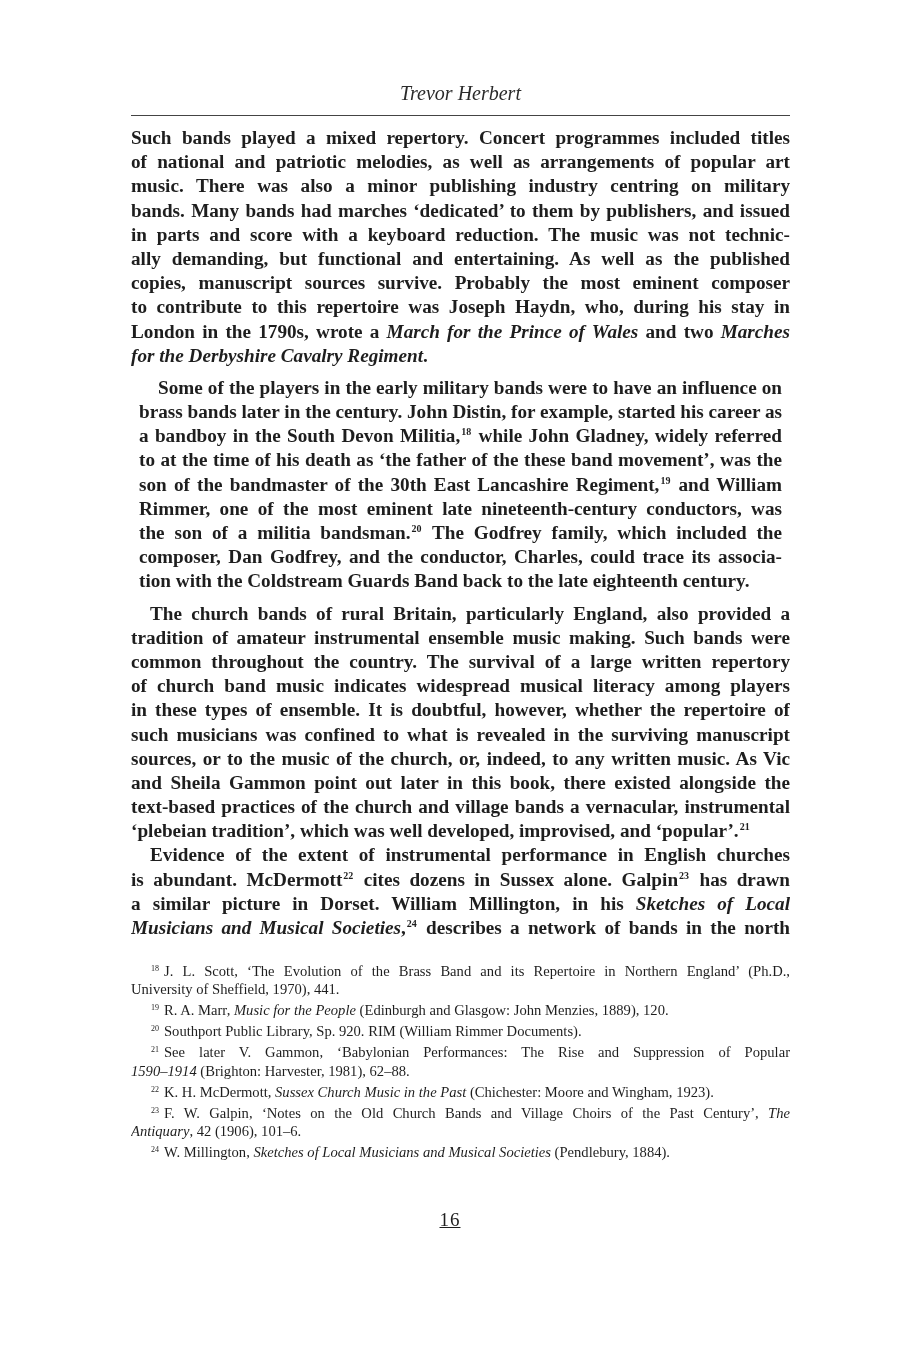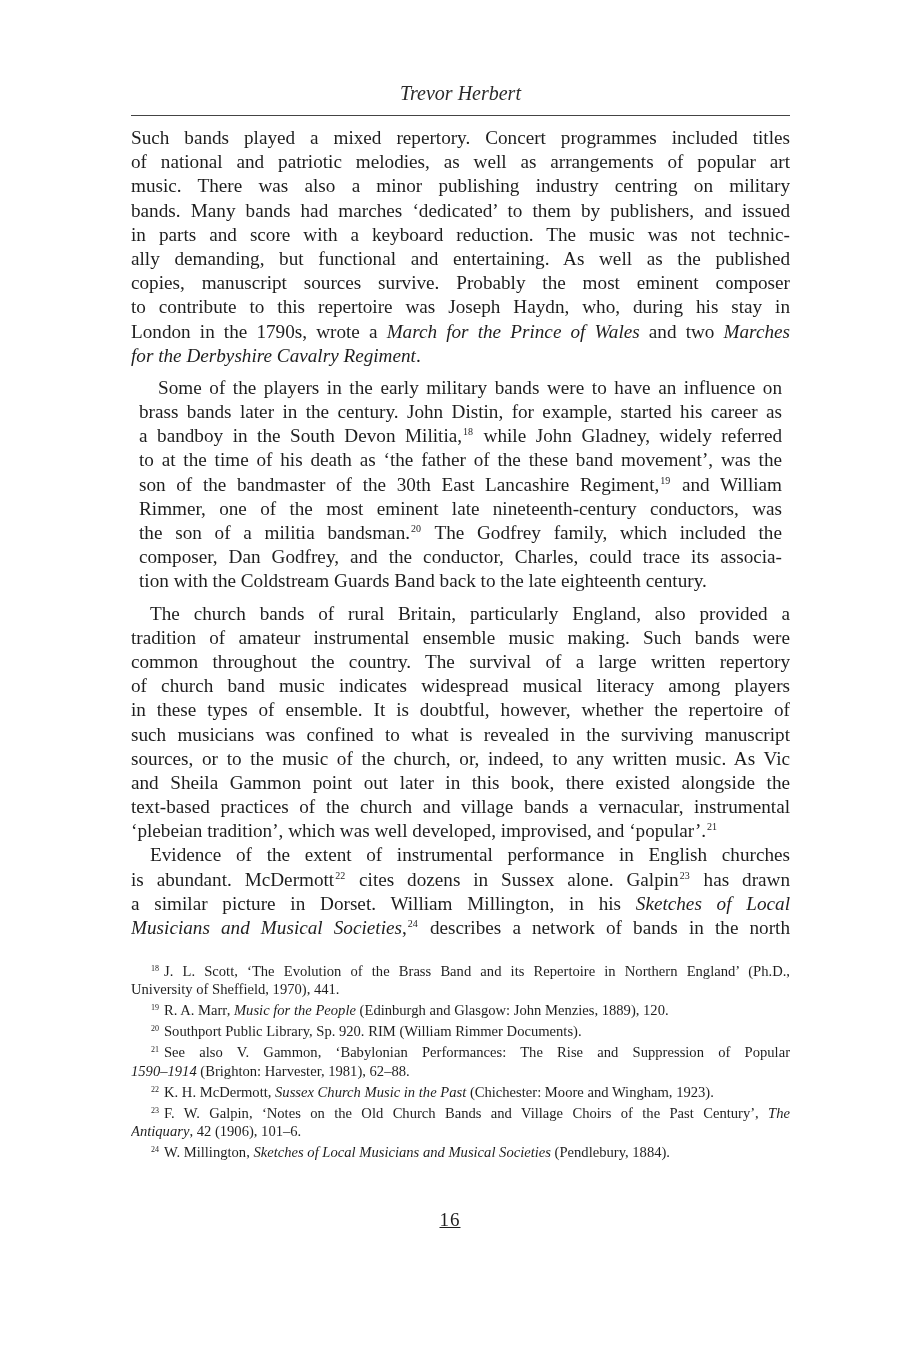--- a/index.html
+++ b/index.html
@@ -4,21 +4,21 @@
 <style>
   html, body { margin: 0; padding: 0; background: #ffffff; }
   body { width: 900px; height: 1350px; position: relative; overflow: hidden;
          font-family: "Liberation Serif", "DejaVu Serif", serif; color: #1e1e1e; }
   .running-head { position: absolute; left: 131px; width: 659px; top: 80px;
                   text-align: center; font-style: italic; font-size: 20px; line-height: 26px; color: #2a2a2a; }
   .head-rule { position: absolute; left: 131px; width: 659px; top: 115px; height: 0;
                border-top: 1.2px solid #444; }
   .body-text { position: absolute; left: 131px; width: 659px; top: 126px; }
   .line { display: block; height: 24.2px; line-height: 24.2px; font-size: 19.2px;
-          text-align: justify; text-align-last: justify; white-space: nowrap; }
+          text-align: justify; text-align-last: justify; white-space: nowrap; font-weight: bold; }
   .line.last { text-align-last: left; }
   .line.indent { padding-left: 19px; }
   .body-text .line { white-space: normal; overflow: hidden; }
   i { font-style: italic; }
   sup, .sup { font-size: 10px; vertical-align: 7px; line-height: 0; margin: 0 1px; }
   .footnotes { position: absolute; left: 131px; width: 659px; top: 962px; }
   .fline { display: block; height: 18.4px; line-height: 18.4px; font-size: 14.6px;
            text-align: justify; text-align-last: justify; overflow: hidden; }
   .fline.last { text-align-last: left; }
   .fline.indent { padding-left: 19px; }
@@ -93,21 +93,21 @@
     <span class="fline indent last"><span class="sup">19</span><span>R. A. Marr, </span><i>Music for the People</i><span> (Edinburgh and Glasgow: John Menzies, 1889), 120.</span></span>
   </div>
   <span class="gap"></span>
 
   <div>
     <span class="fline indent last"><span class="sup">20</span><span>Southport Public Library, Sp. 920. RIM (William Rimmer Documents).</span></span>
   </div>
   <span class="gap"></span>
 
   <div>
-    <span class="fline indent"><span class="sup">21</span><span>See also V. Gammon, ‘Babylonian Performances: The Rise and Suppression of Popular</span></span>
+    <span class="fline indent"><span class="sup">21</span><span>See later V. Gammon, ‘Babylonian Performances: The Rise and Suppression of Popular</span></span>
     <span class="fline last"><i>1590–1914</i><span> (Brighton: Harvester, 1981), 62–88.</span></span>
   </div>
   <span class="gap"></span>
 
   <div>
     <span class="fline indent last"><span class="sup">22</span><span>K. H. McDermott, </span><i>Sussex Church Music in the Past</i><span> (Chichester: Moore and Wingham, 1923).</span></span>
   </div>
   <span class="gap"></span>
 
   <div>

